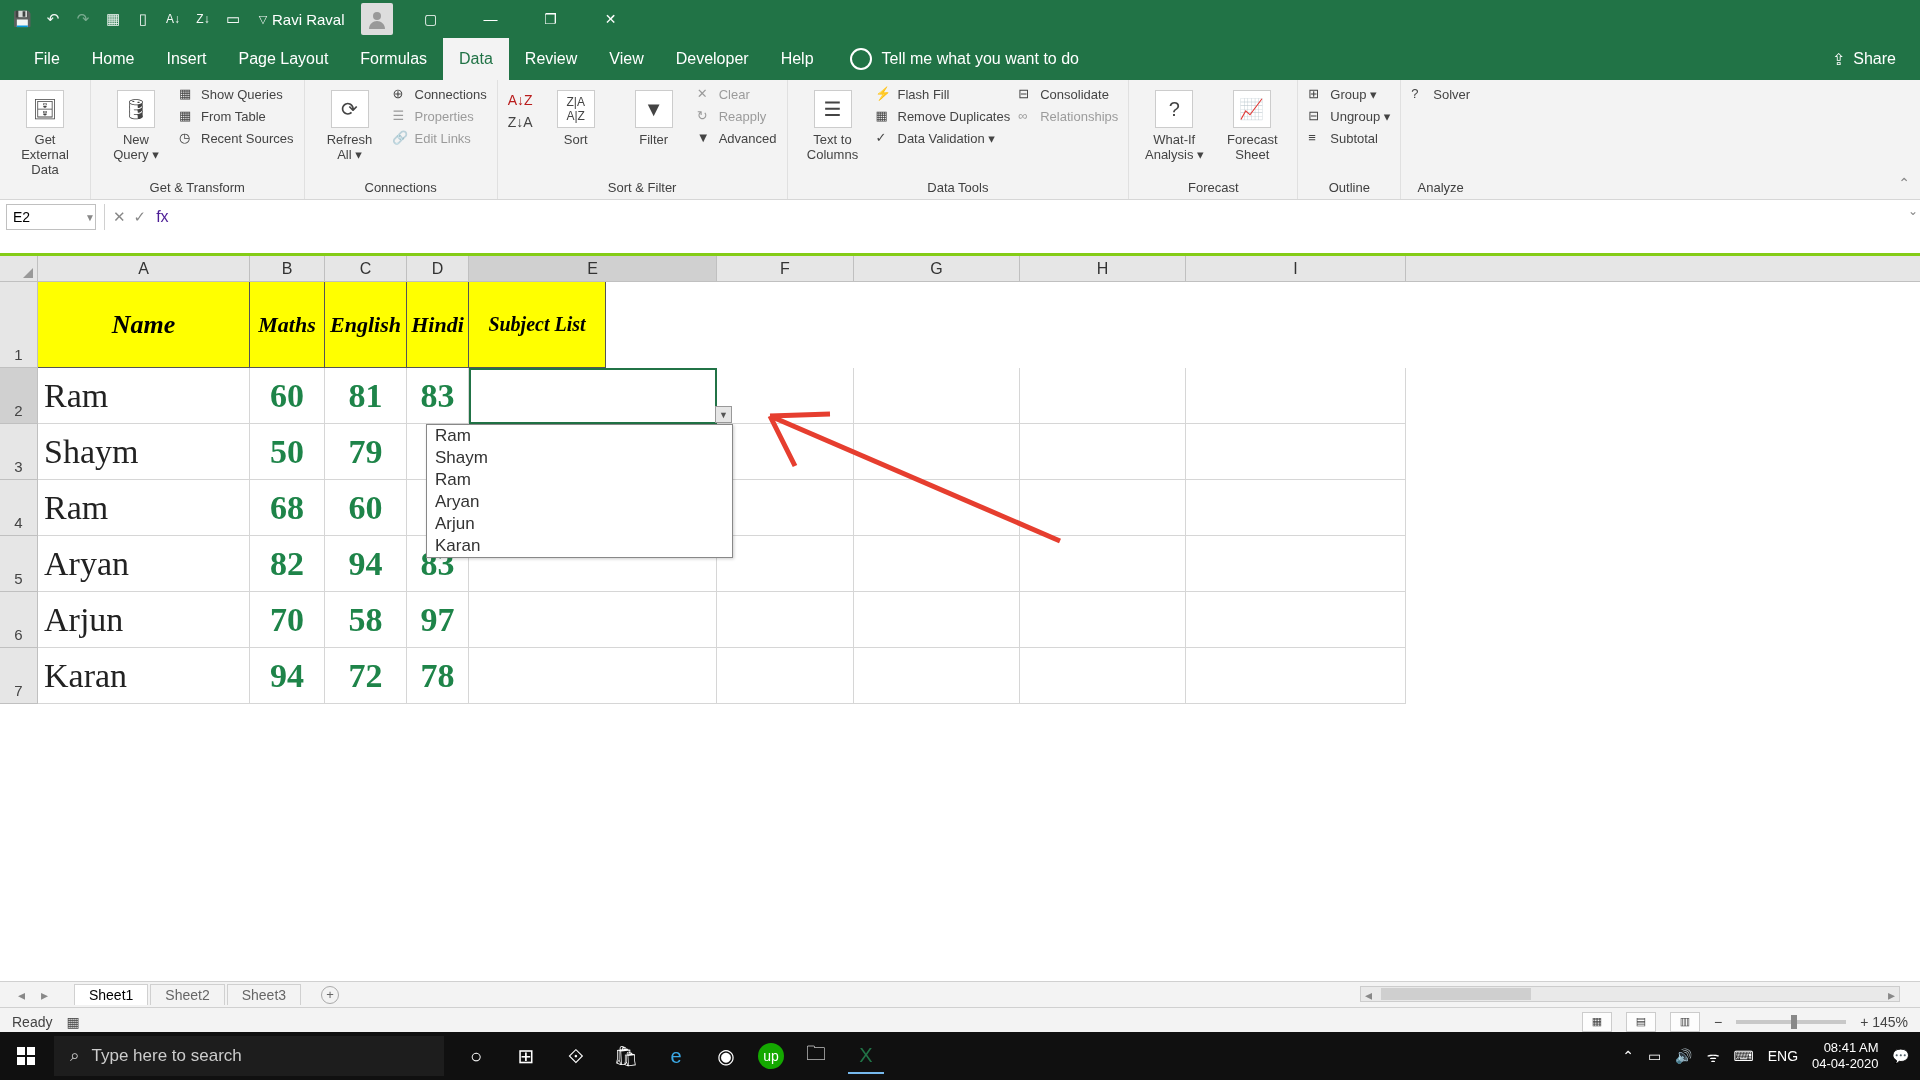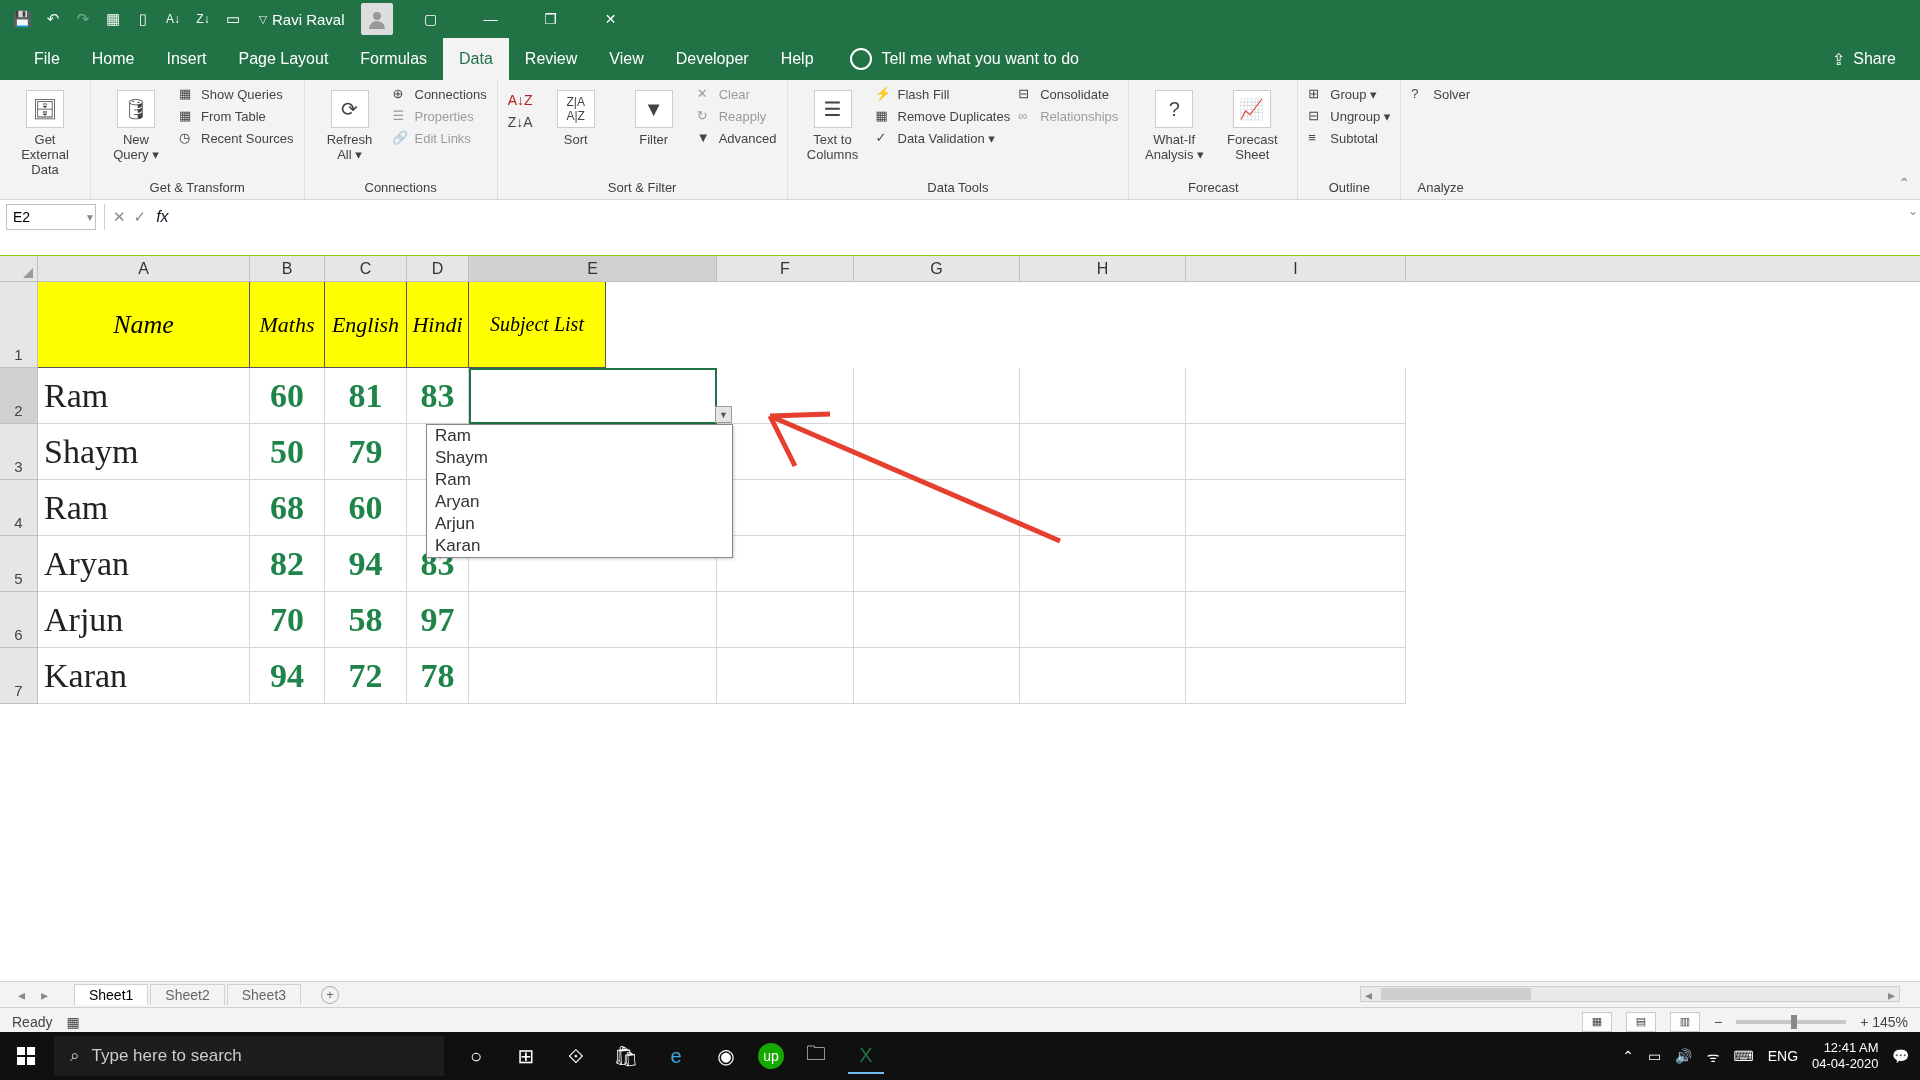--- a/index.html
+++ b/index.html
@@ -29,39 +29,39 @@
 .group-body { flex: 1; display: flex; align-items: flex-start; gap: 8px; }
 .group-label { font-size: 13px; color: #404040; text-align: center; padding-bottom: 4px; }
 .big-btn { display: flex; flex-direction: column; align-items: center; justify-content: center; text-align: center; font-size: 13px; color: #444; width: 70px; padding-top: 4px;}
 .big-icon { width: 38px; height: 38px; background: #fff; border: 1px solid #ccc; margin-bottom: 4px; display: flex; align-items: center; justify-content: center; font-size: 20px;}
 .small-stack { display: flex; flex-direction: column; gap: 6px; font-size: 13px; color: #444; }
 .small-item { display: flex; align-items: center; gap: 6px; white-space: nowrap; }
 .small-icon { width: 16px; height: 16px; display: inline-block; }
 .collapse-caret { position: absolute; right: 10px; bottom: 8px; color: #888; font-size: 14px;}
 
 
-.formula-bar { height: 56px; background: #fff; border-bottom: 1px solid #84cc16; display: flex; align-items: flex-start; position: relative;}
+.formula-bar { height: 56px; background: #fff; border-bottom: 3px solid #84cc16; display: flex; align-items: flex-start; position: relative;}
 .namebox { width: 90px; height: 26px; margin: 4px 0 0 6px; border: 1px solid #c0c0c0; font-size: 14px; padding-left: 6px; display: flex; align-items: center;}
 .fb-sep { width: 1px; background: #d0d0d0; height: 26px; margin: 4px 8px 0 8px; }
 .fb-btns { display: flex; gap: 8px; margin-top: 8px; color: #888; font-size: 15px;}
-.fb-fx { font-style: italic; margin-top: 8px; margin-left: 10px; color: #0f172a;}
+.fb-fx { margin-top: 8px; margin-left: 10px; color: #4c1d95;}
 .fb-scroll { position: absolute; right: 2px; top: 4px; color: #888; font-size: 12px;}
 
 
 .grid-area { position: relative; background: #fff; height: 725px; }
 .colhdr-row { display: flex; height: 26px; background: #e6e6e6; border-bottom: 1px solid #c0c0c0;}
 .rownum-corner { width: 38px; border-right: 1px solid #c0c0c0; background: #e6e6e6; position: relative;}
 .rownum-corner::after{content:""; position:absolute; right:4px; bottom:3px; border-left:10px solid transparent; border-bottom:10px solid #999;}
 .colhdr { border-right: 1px solid #c0c0c0; display: flex; align-items: center; justify-content: center; font-size: 16px; color: #333; background: #e6e6e6;}
 .colhdr.active { background: #d0d0d0; }
 .datarow { display: flex; }
 .rownum { width: 38px; border-right: 1px solid #c0c0c0; border-bottom: 1px solid #c0c0c0; background: #e6e6e6; display: flex; align-items: flex-end; justify-content: center; font-size: 15px; color: #444; padding-bottom: 4px;}
 .rownum.active { background: #d0d0d0;}
 .cell { border-right: 1px solid #d6d6d6; border-bottom: 1px solid #d6d6d6; display: flex; align-items: center; font-size: 16px;}
-.hdr-cell { background: #ffff00; font-family: "Comic Sans MS", cursive; font-size: 26px; font-weight: normal; font-style: italic; justify-content: center; border-right: 1px solid #555 !important; border-bottom: 1px solid #555 !important;}
+.hdr-cell { background: #ffff00; font-family: "Comic Sans MS", cursive; font-size: 26px; font-weight: bold; font-style: italic; justify-content: center; border-right: 1px solid #555 !important; border-bottom: 1px solid #555 !important;}
 .hdr-cell.blue { background: #00b0f0; }
 .data-name { font-family: "Comic Sans MS", cursive; font-size: 34px; padding-left: 6px; color: #222;}
 .data-num { font-family: "Comic Sans MS", cursive; font-size: 34px; font-weight: bold; color: #1e8449; justify-content: center;}
 .selected-cell { border: 2px solid #217346; position: relative;}
 .dd-handle { position: absolute; right: -17px; bottom: -1px; width: 17px; height: 17px; background: #e6e6e6; border: 1px solid #999; display:flex; align-items:center; justify-content:center; font-size:9px; color:#555;}
 
 .dropdown-list { position: absolute; background: #fff; border: 1px solid #888; box-shadow: 1px 1px 3px rgba(0,0,0,0.2); z-index: 50;}
 .dropdown-item { padding: 1px 8px; font-size: 17px; color: #333;}
 
 
@@ -502,18 +502,18 @@
     <div class="task-icon active" data-name="excel-icon" style="color:#217346">X</div>
   </div>
   <div class="tray">
     <span data-name="tray-chevron-icon">⌃</span>
     <span data-name="battery-icon">▭</span>
     <span data-name="volume-icon">🔊</span>
     <span data-name="tray-icon">ᯤ</span>
     <span data-name="keyboard-icon">⌨</span>
     <span data-name="tray-lang">ENG</span>
     <div class="tray-time" data-name="tray-clock">
-        <div>12:41 AM</div>
+        <div>08:41 AM</div>
         <div>04-04-2020</div>
       </div>
     <span data-name="notifications-icon">💬</span>
   </div>
 </div>
 
 </body></html>

